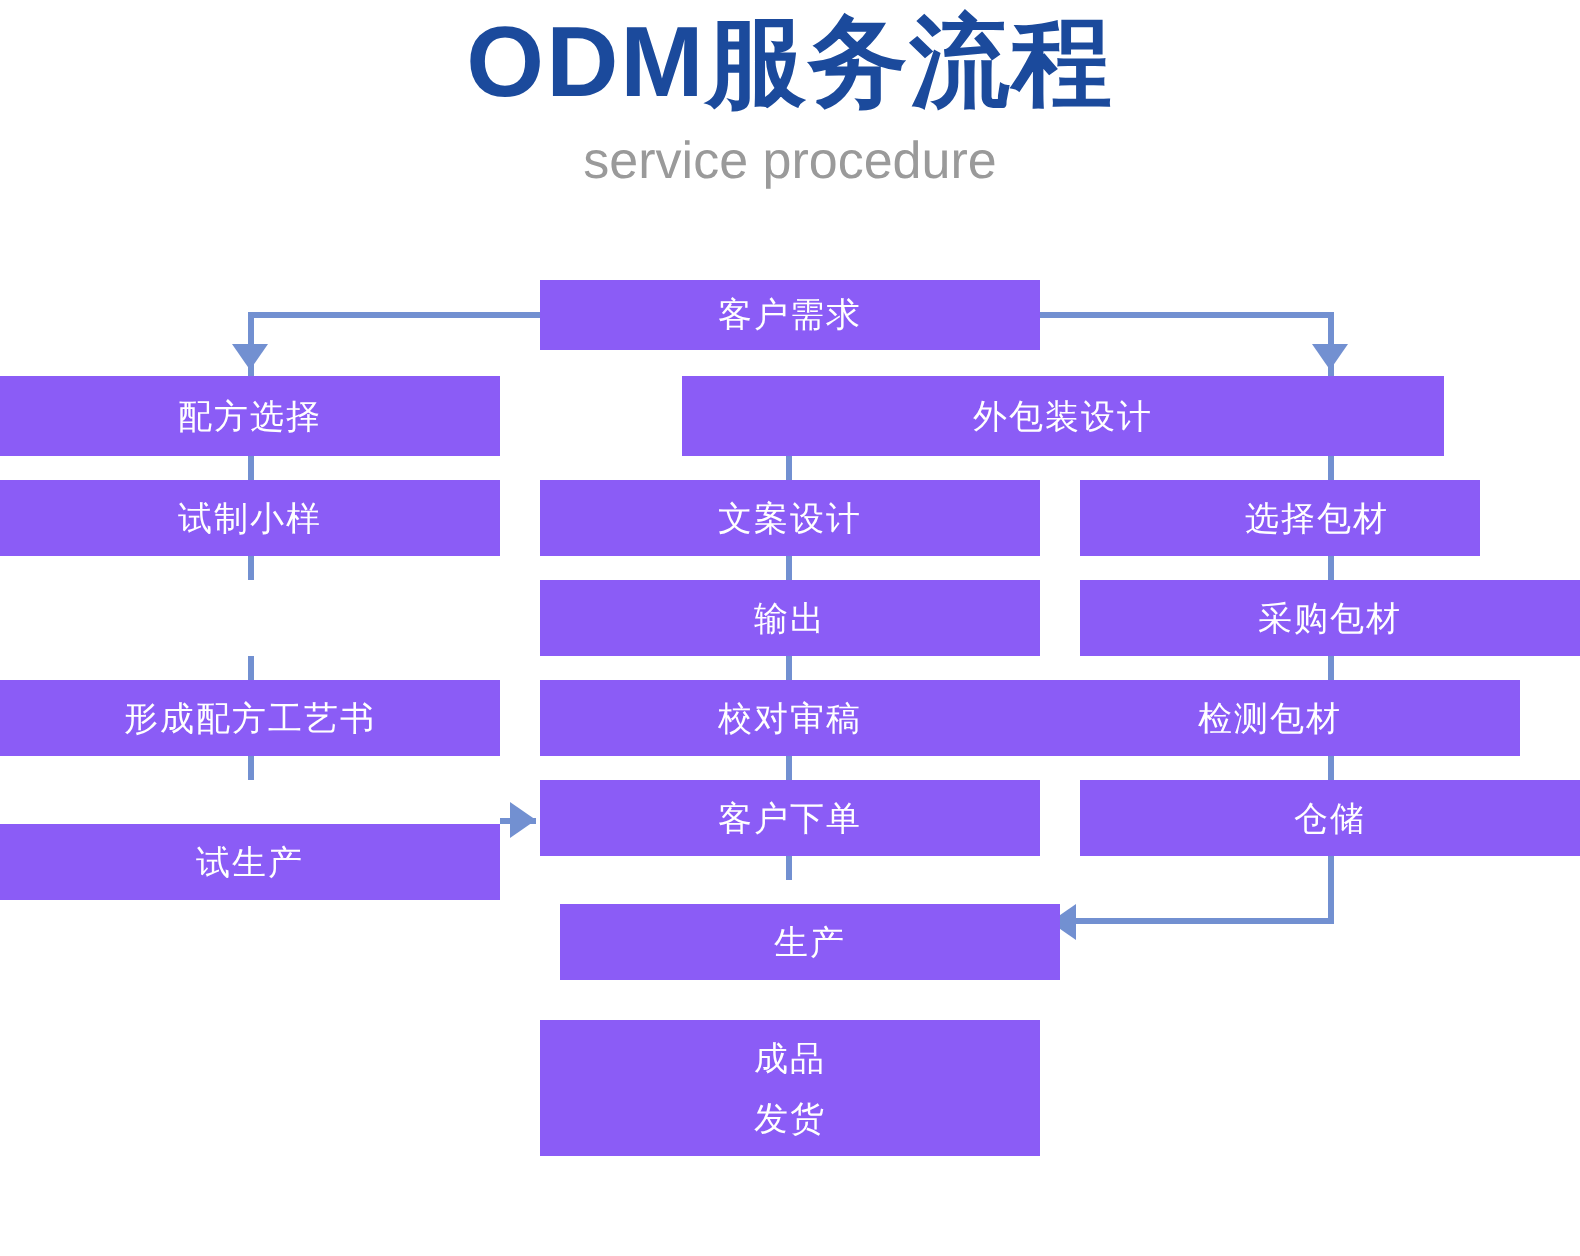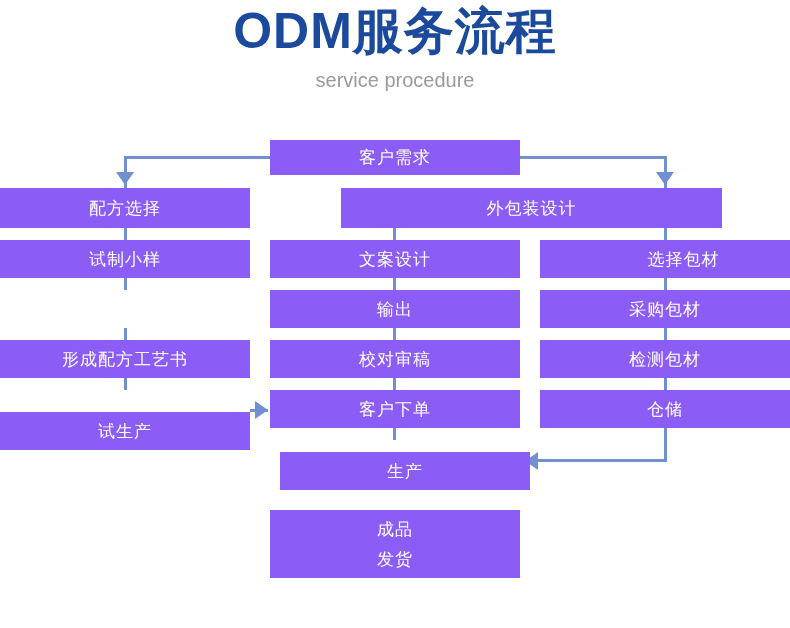--- a/index.html
+++ b/index.html
@@ -38,21 +38,21 @@
     color: #1B4A9C;
     letter-spacing: 1px;
     line-height: 58px;
     white-space: nowrap;
   }
   #subtitle {
     position: absolute;
     left: 0;
     top: 64px;
     width: 790px;
-    font-size: 20px;
+    font-size: 26px;
     font-weight: normal;
     color: #9a9a9a;
     line-height: 32px;
     white-space: nowrap;
   }
   
   .node {
     position: absolute;
     box-sizing: border-box;
     background: #8b5cf6;
@@ -174,27 +174,27 @@
   <div class="node" style="left:270px; top:290px; width:250px; height:38px;">
     <span>输出</span>
   </div>
   <div class="node" style="left:270px; top:340px; width:250px; height:38px;">
     <span>校对审稿</span>
   </div>
   <div class="node" style="left:270px; top:390px; width:250px; height:38px;">
     <span>客户下单</span>
   </div>
 
-  <div class="node" style="left:540px; top:240px; width:250px; height:38px;padding-left:37px;">
+  <div class="node" style="left:540px; top:240px; width:200px; height:38px;padding-left:37px;">
     <span>选择包材</span>
   </div>
   <div class="node" style="left:540px; top:290px; width:250px; height:38px;">
     <span>采购包材</span>
   </div>
-  <div class="node" style="left:540px; top:340px; width:250px; height:38px;">
+  <div class="node" style="left:510px; top:340px; width:250px; height:38px;">
     <span>检测包材</span>
   </div>
   <div class="node" style="left:540px; top:390px; width:250px; height:38px;">
     <span>仓储</span>
   </div>
 
   <div class="node" style="left:280px; top:440px; width:250px; height:38px;margin-top:12px;">
     <span>生产</span>
   </div>
   <div class="node" style="left:270px; top:490px; width:250px; height:38px;margin-top:20px;">

